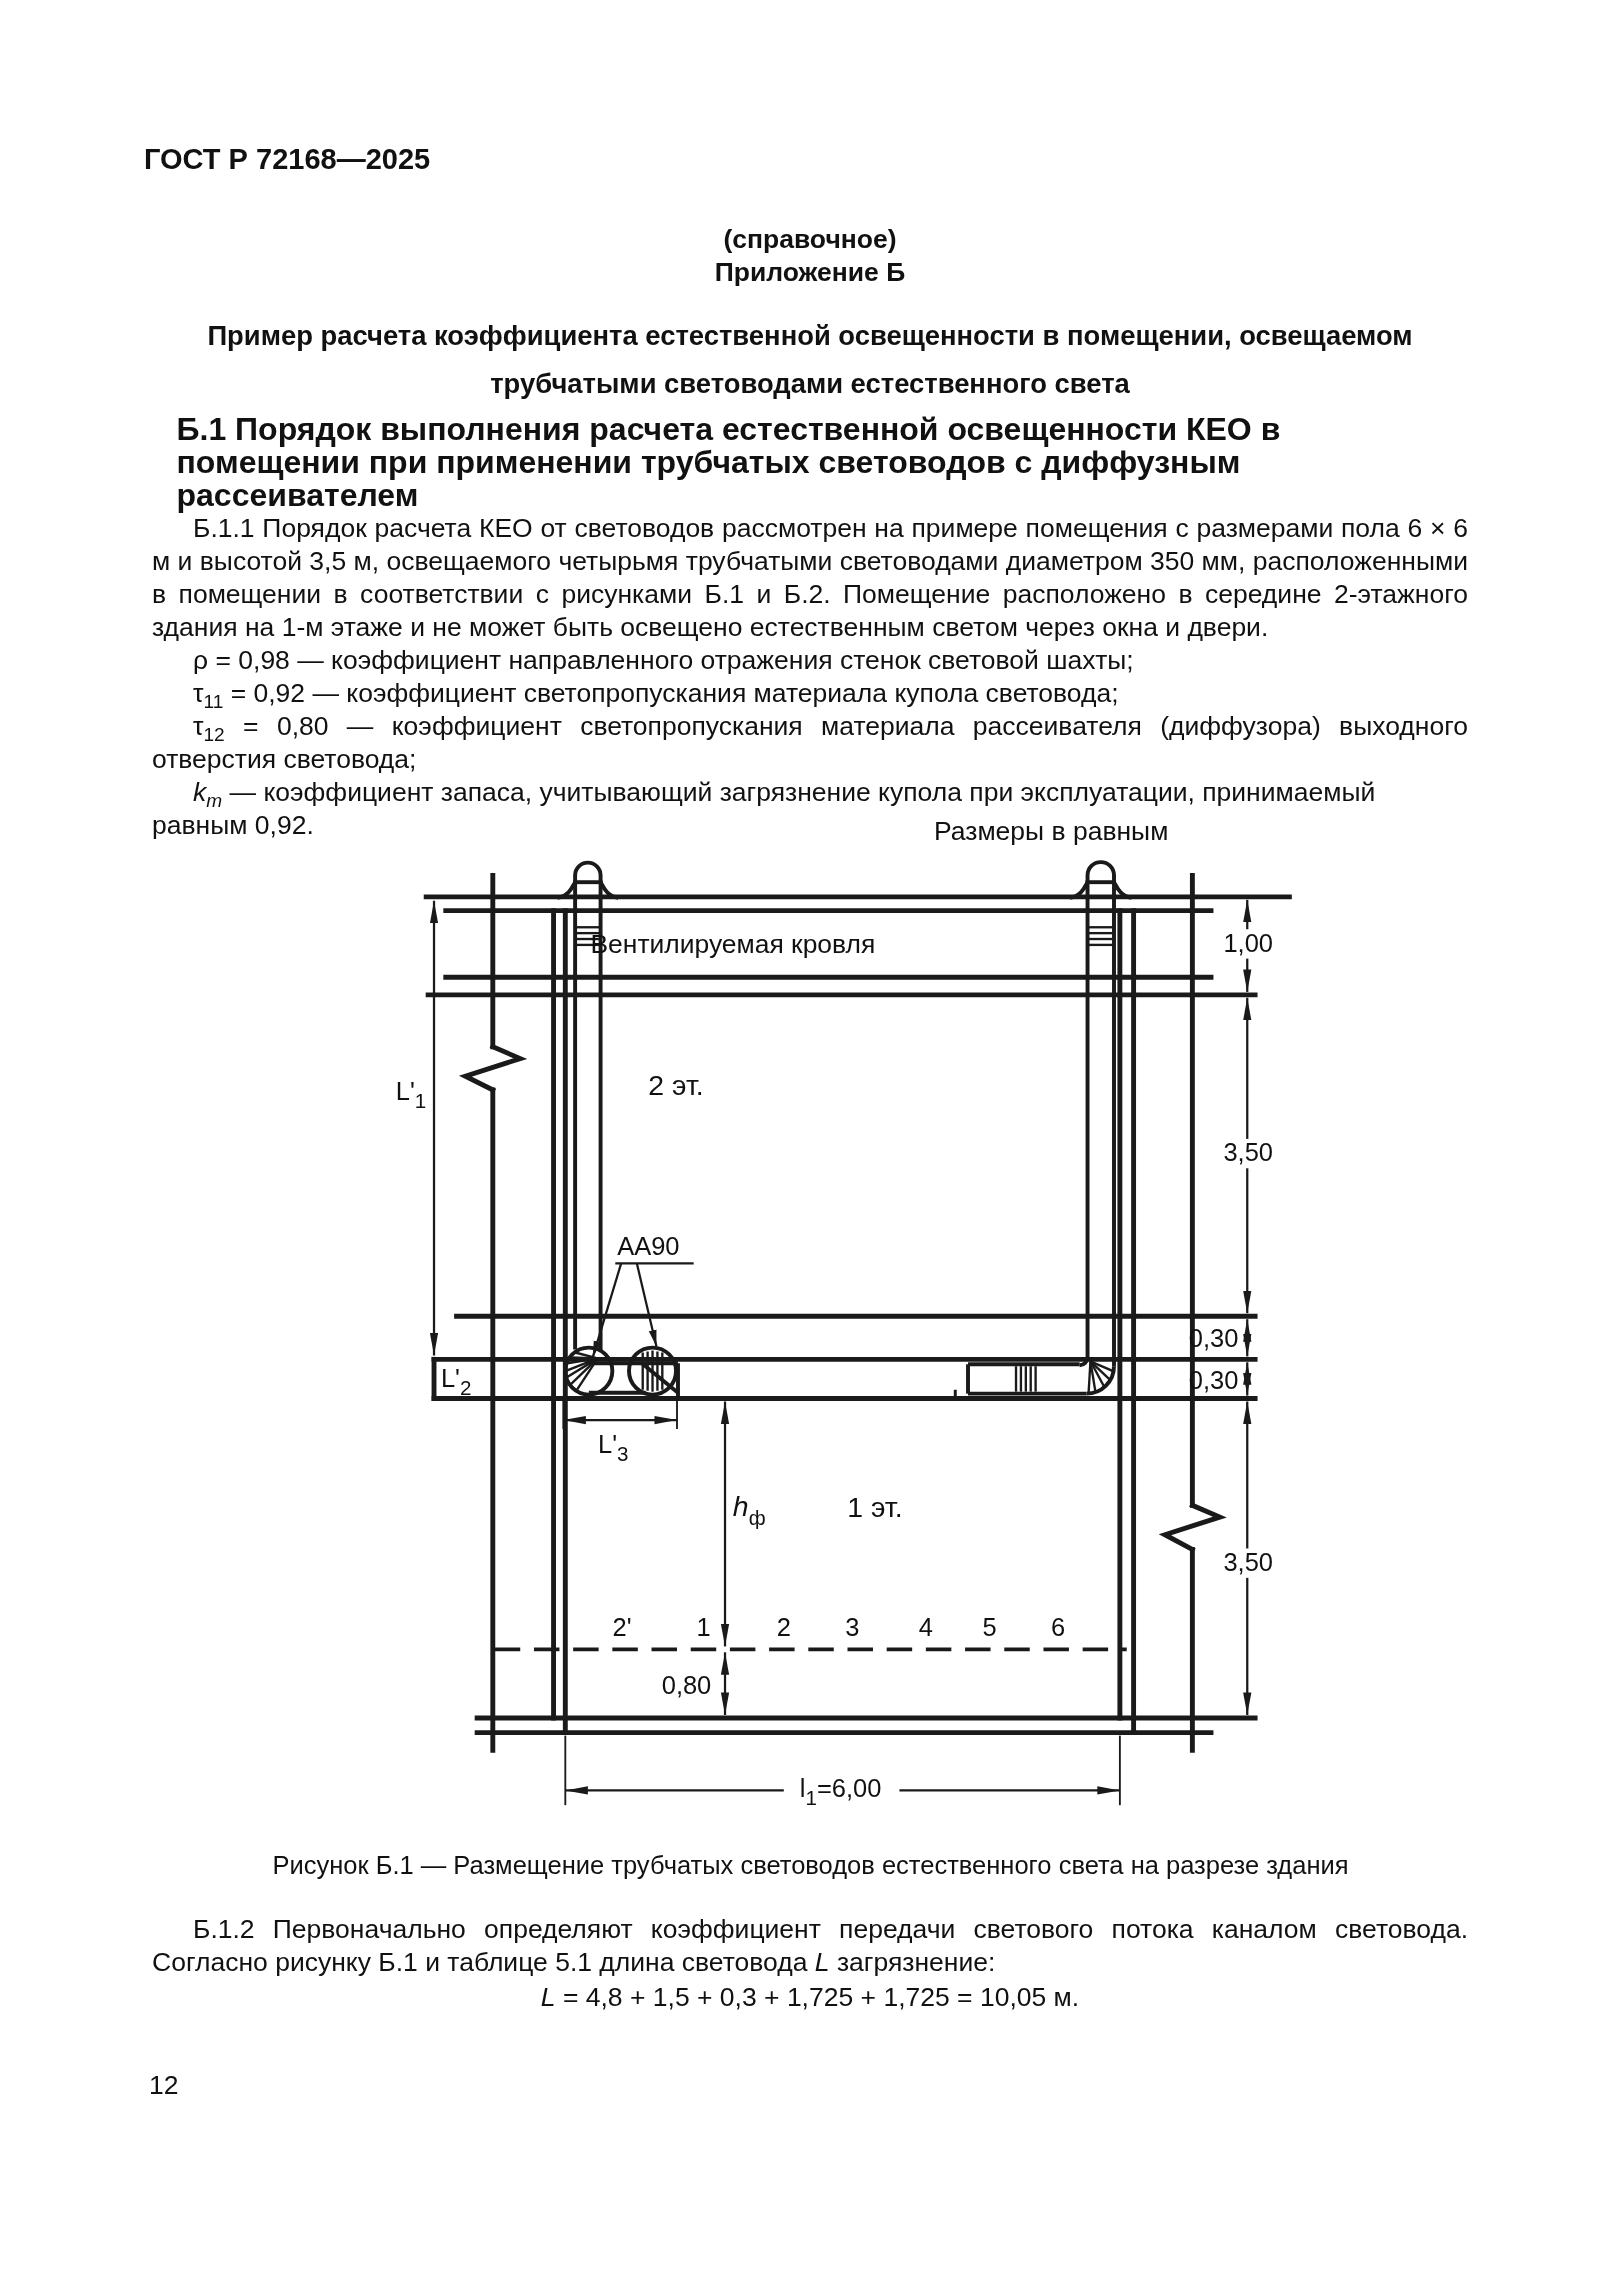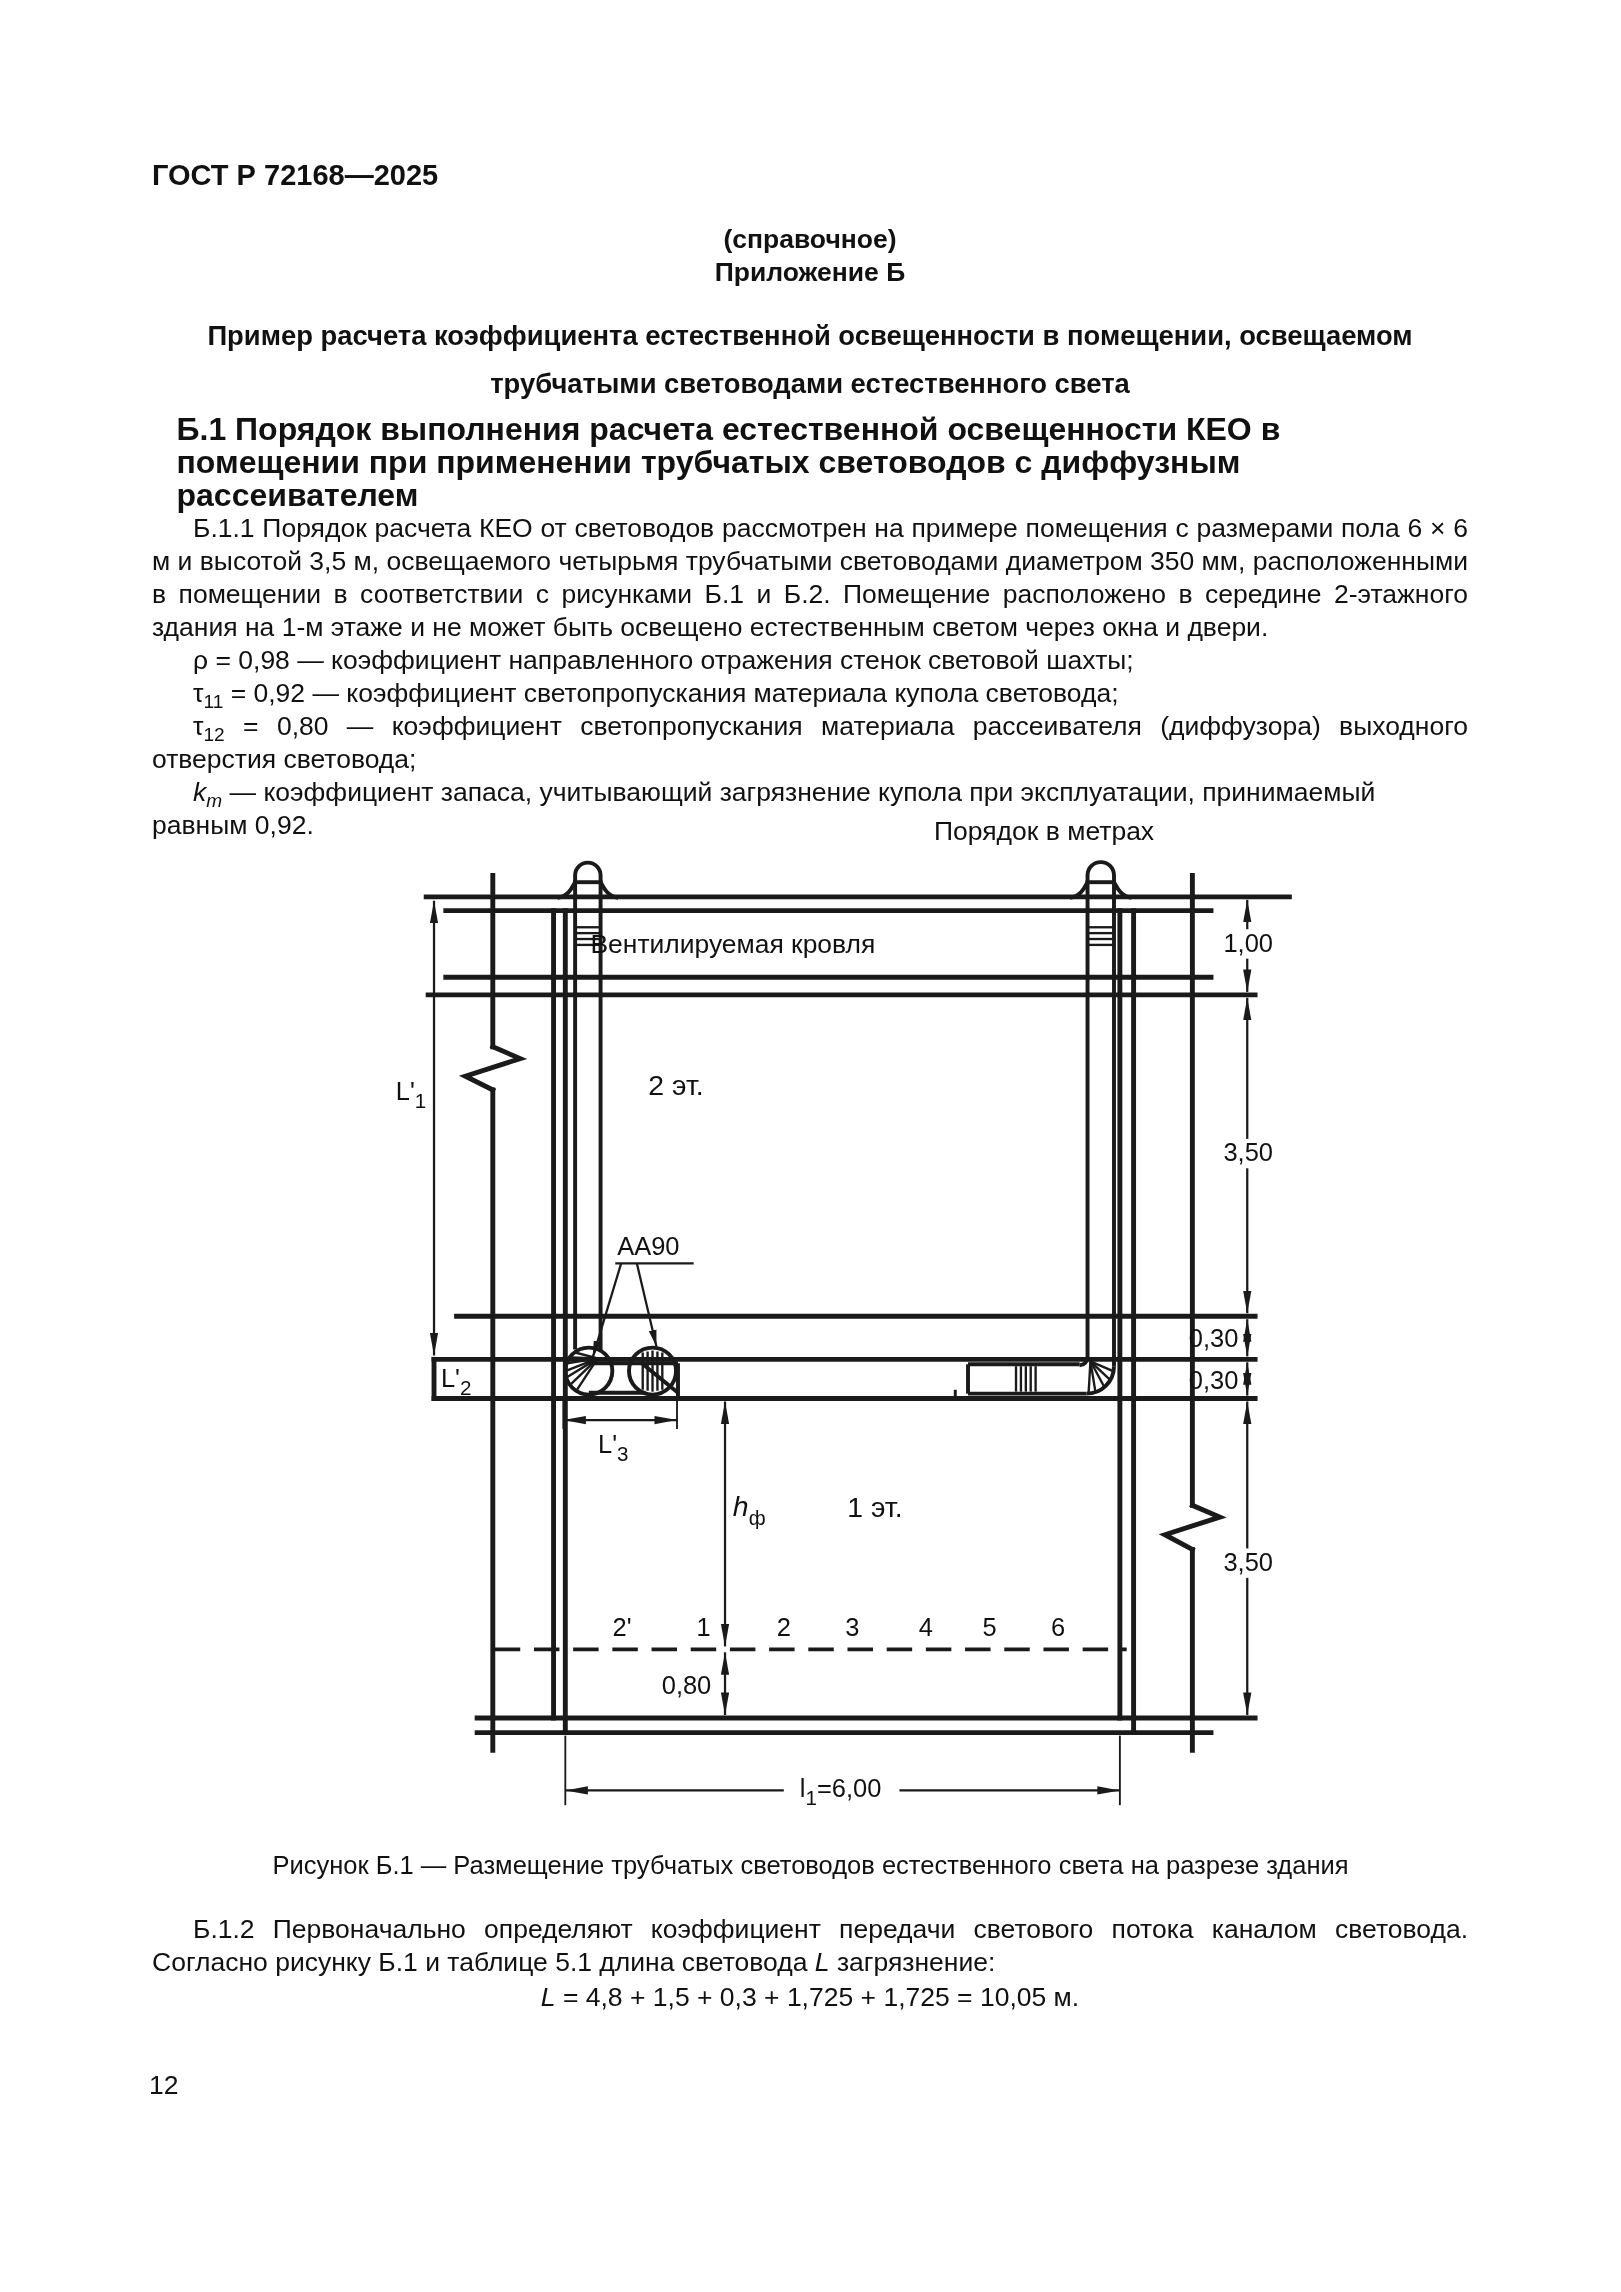--- a/index.html
+++ b/index.html
@@ -1,21 +1,21 @@
 <!DOCTYPE html>
 <html lang="ru"><head>
 <meta charset="utf-8">
 <style>
   html,body{margin:0;padding:0;}
   body{
     width:1621px;height:2293px;position:relative;background:#ffffff;
     font-family:"Liberation Sans",sans-serif;color:#111;
   }
   .abs{position:absolute;}
-  .doc-header{left:152px;top:143px;font-size:29px;font-weight:bold;margin-top:16px;}
+  .doc-header{left:144px;top:143px;font-size:29px;font-weight:bold;}
   .appendix{left:152px;top:223px;width:1316px;text-align:center;font-weight:bold;
             font-size:26.5px;line-height:33px;}
   .doc-title{left:152px;top:312px;width:1316px;text-align:center;font-weight:bold;
              font-size:27.4px;line-height:48px;}
   .body-block{left:152px;top:413px;width:1316px;font-size:26.5px;line-height:33px;}
   .body-block h2{font-size:32px;font-weight:bold;margin:0 0 0 24.5px;line-height:33px;}
   .para{margin:0;text-indent:41px;}
   .just{text-align:justify;}
   sub{font-size:0.72em;line-height:0;}
   i.var{font-style:italic;}
@@ -52,21 +52,21 @@
 
 <div class="abs body-block">
   <h2>Б.1 Порядок выполнения расчета естественной освещенности КЕО в помещении при применении трубчатых световодов с диффузным рассеивателем</h2>
   <p class="para just">Б.1.1 Порядок расчета КЕО от световодов рассмотрен на примере помещения с размерами пола 6 × 6 м и высотой 3,5 м, освещаемого четырьмя трубчатыми световодами диаметром 350 мм, расположенными в помещении в соответствии с рисунками Б.1 и Б.2. Помещение расположено в середине 2-этажного здания на 1-м этаже и не может быть освещено естественным светом через окна и двери.</p>
   <p class="para">ρ = 0,98 — коэффициент направленного отражения стенок световой шахты;</p>
   <p class="para"><span>τ</span><sub>11</sub><span> = 0,92 — коэффициент светопропускания материала купола световода;</span></p>
   <p class="para just"><span>τ</span><sub>12</sub><span> = 0,80 — коэффициент светопропускания материала рассеивателя (диффузора) выходного отверстия световода;</span></p>
   <p class="para"><i class="var">k</i><sub class="var" style="font-style:italic">m</sub><span> — коэффициент запаса, учитывающий загрязнение купола при эксплуатации, принимаемый равным 0,92.</span></p>
 </div>
 
-<div class="abs units-note">Порядок в метрах</div>
+<div class="abs units-note">Размеры в равным</div>
 
 <div class="abs figure-wrap">
 <svg width="1098" height="970" viewBox="280 860 1120 990">
   <defs>
     <marker id="ma" viewBox="0 0 24 12" refX="23" refY="6" markerWidth="24" markerHeight="12" orient="auto-start-reverse" markerUnits="userSpaceOnUse">
       <path d="M0,1.8 L23,6 L0,10.2 Z" fill="#1a1a1a"></path>
     </marker>
     <marker id="ms" viewBox="0 0 18 12" refX="17" refY="6" markerWidth="18" markerHeight="12" orient="auto" markerUnits="userSpaceOnUse">
       <path d="M0,2 L17,6 L0,10 Z" fill="#1a1a1a"></path>
     </marker>

